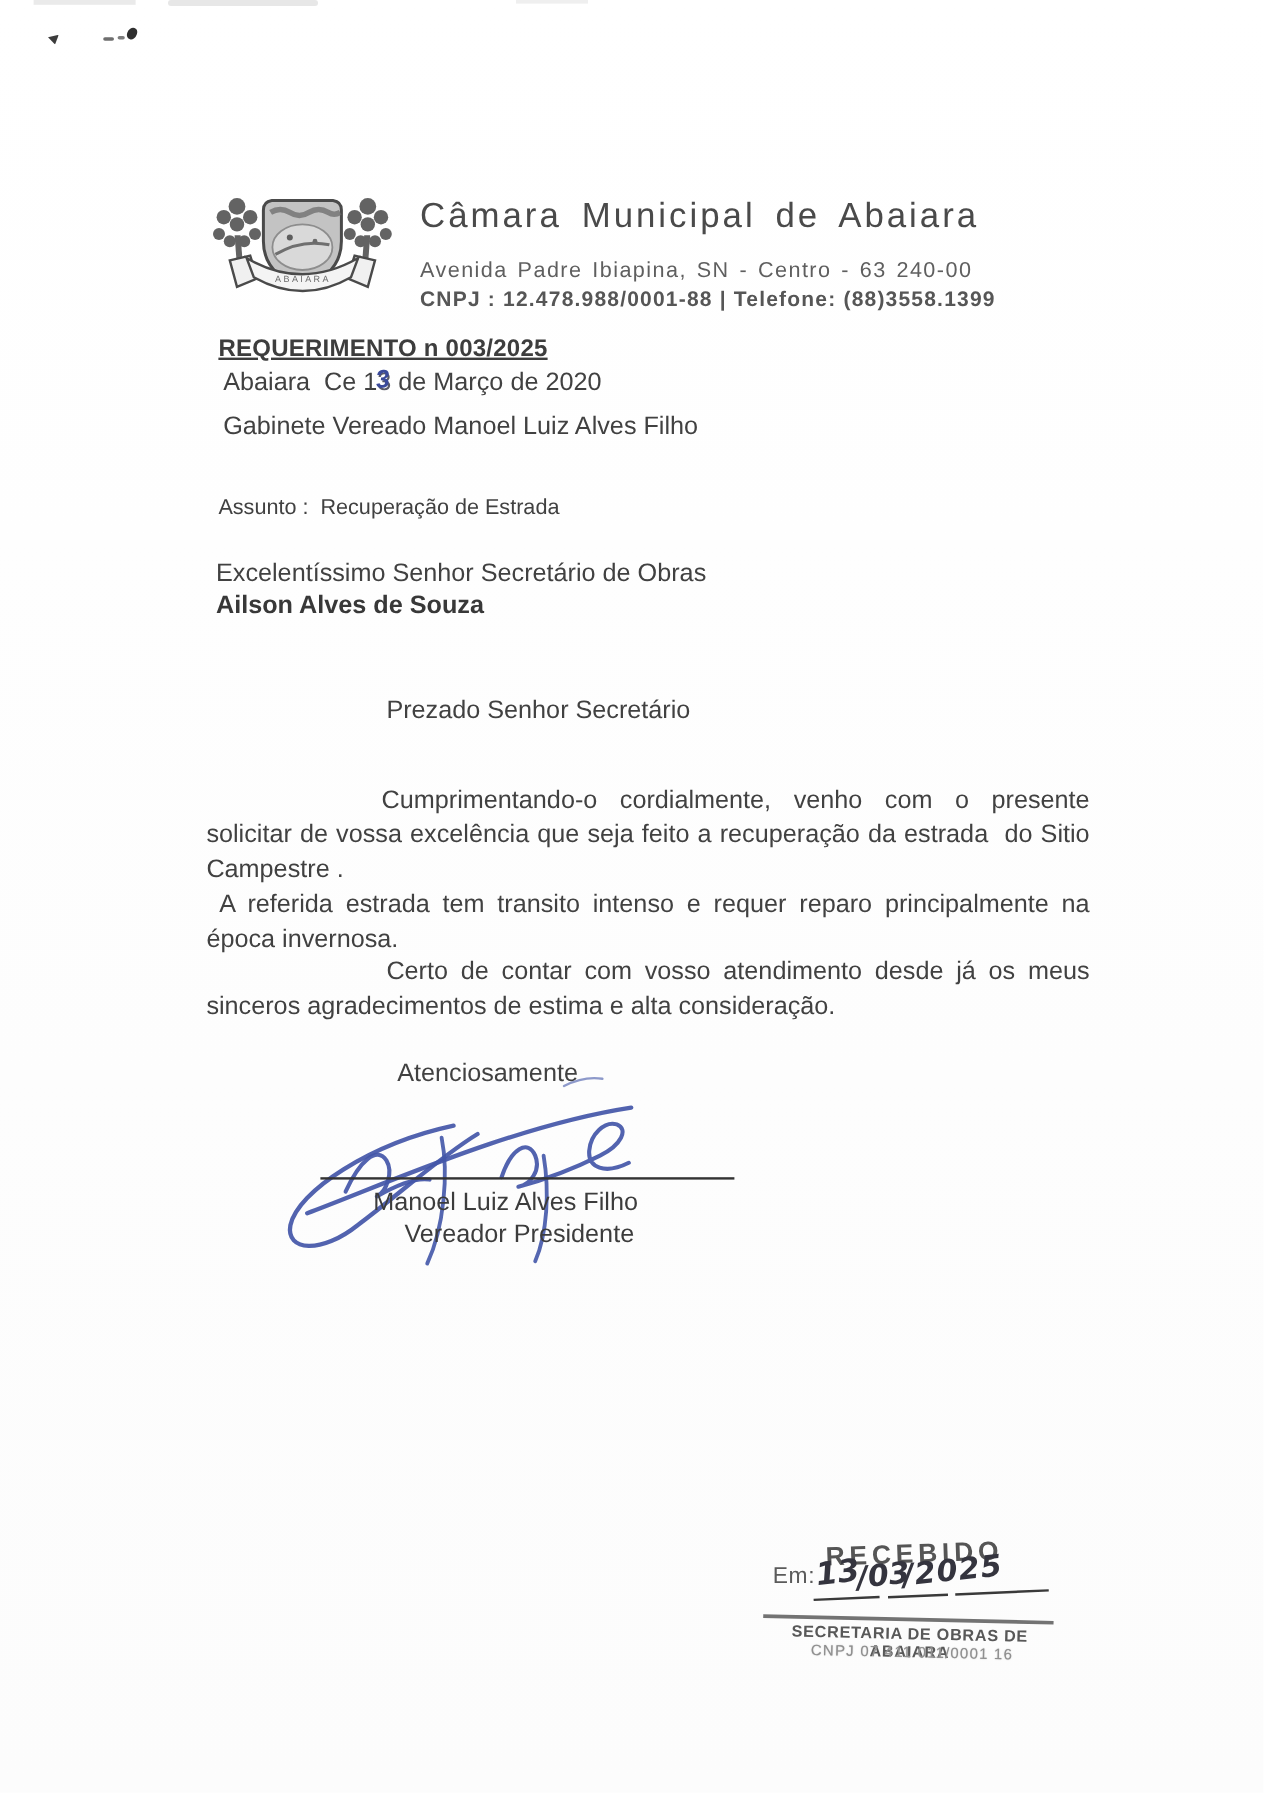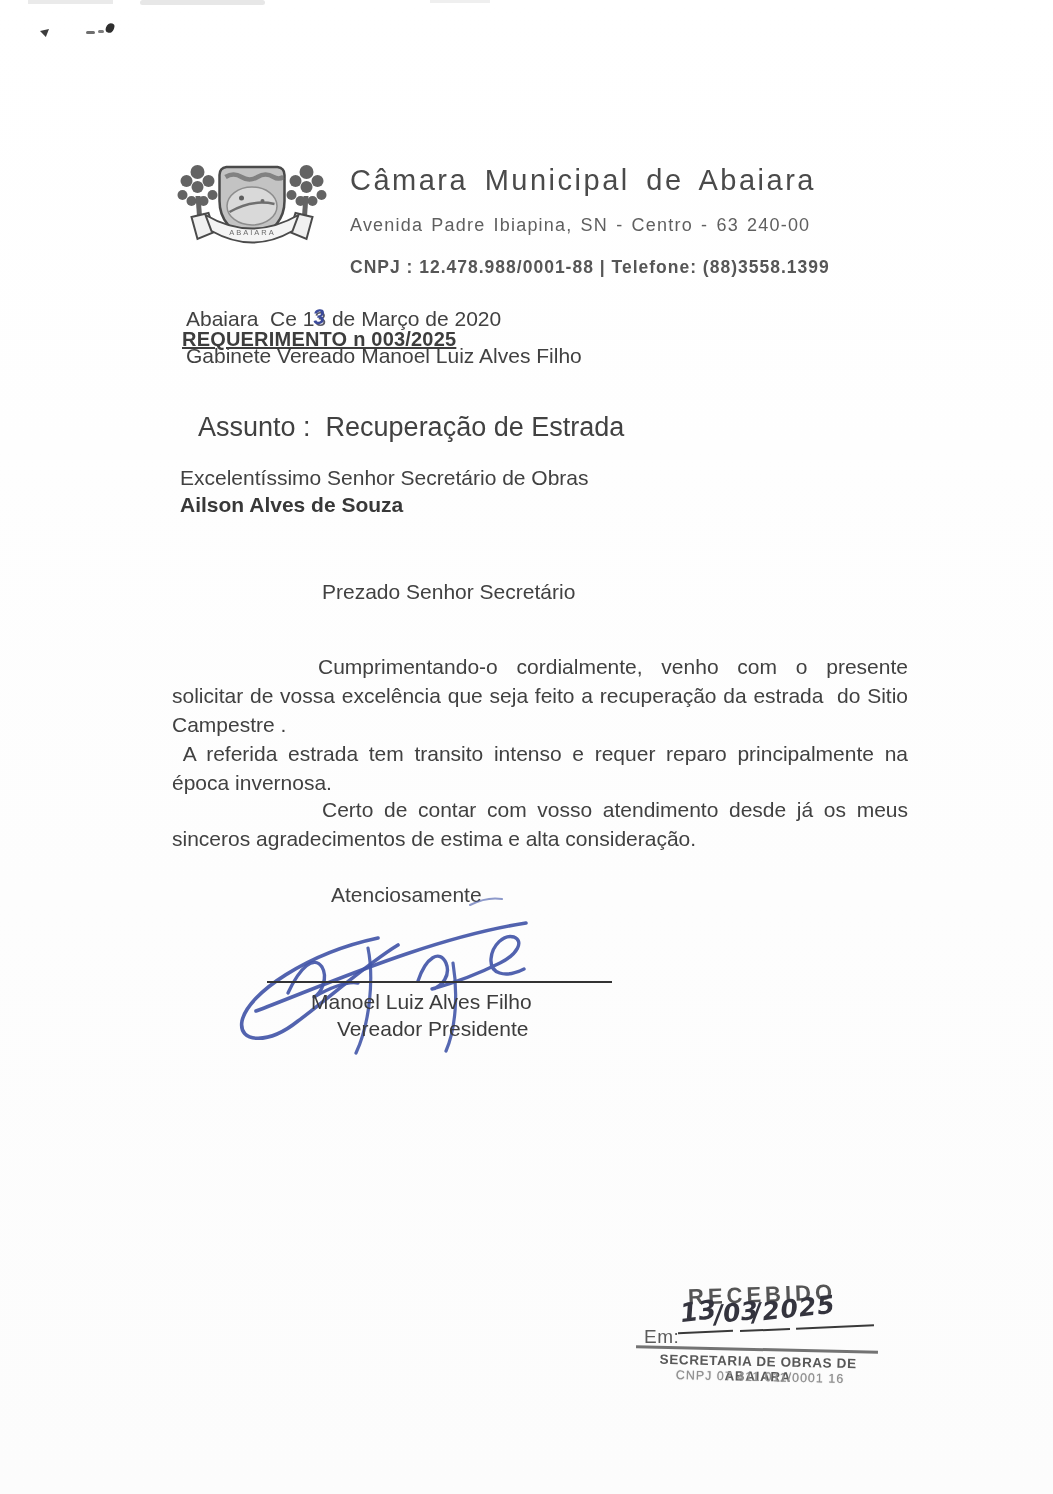--- a/index.html
+++ b/index.html
@@ -22,47 +22,47 @@
   .art-top1{top:0;left:140px;width:125px;height:5px;background:#c9c9c9;opacity:.45;border-radius:3px;}
   .art-top2{top:0;left:28px;width:85px;height:4px;background:#d5d5d5;opacity:.5;}
   .art-top3{top:0;left:430px;width:60px;height:3px;background:#e4e4e4;opacity:.6;}
 
   
   .header{position:absolute;top:156px;left:168px;display:flex;align-items:flex-start;}
   .logo{width:168px;height:100px;flex:0 0 auto;}
   .header-text{margin-left:14px;padding-top:8px;}
   .org-name{font-size:29px;font-weight:normal;letter-spacing:2.5px;color:#4a4a4a;word-spacing:6px;}
   .addr-line{margin-top:18px;font-size:18px;letter-spacing:1.2px;color:#5f5f5f;word-spacing:2px;}
-  .contact-line{margin-top:21px;font-size:17.5px;letter-spacing:1px;color:#565656;font-weight:600;}
+  .contact-line{margin-top:3px;font-size:17.5px;letter-spacing:1px;color:#565656;font-weight:600;}
 
   
-  .doc-title{top:280px;left:182px;font-size:20px;font-weight:bold;text-decoration:underline;color:#3d3d3d;letter-spacing:.2px;margin-top:48px;}
+  .doc-title{top:280px;left:182px;font-size:20px;font-weight:bold;text-decoration:underline;color:#3d3d3d;letter-spacing:.2px;}
   .date-line{top:307px;left:186px;font-size:21px;}
   .overwrite{position:relative;display:inline-block;}
   .overwrite .printed{color:#5a5a66;}
   .overwrite .hand{position:absolute;left:-1px;top:-2px;color:#3b4a9a;font-weight:bold;font-style:italic;transform:rotate(-6deg);}
   .office-line{top:334px;left:186px;font-size:21px;margin-top:10px;}
-  .subject-line{top:412px;left:182px;font-size:27px;margin-left:16px;}
+  .subject-line{top:412px;left:182px;font-size:18px;}
   .addressee-title{top:466px;left:180px;font-size:21px;}
   .addressee-name{top:493px;left:180px;font-size:21px;font-weight:bold;color:#383838;}
   .salutation{top:580px;left:322px;font-size:21px;}
   .para{position:absolute;left:172px;width:736px;font-size:21px;line-height:29px;text-align:justify;white-space:pre-wrap;color:#414141;}
   .para1{top:652px;text-indent:146px;}
   .para2{top:795px;text-indent:150px;}
   .closing{top:883px;left:331px;font-size:21px;}
 
   
   .sig-ink{top:893px;left:228px;width:330px;height:175px;}
   .sig-line{top:981px;left:267px;width:345px;border-top:2px solid #333333;height:0;}
   .signer-name{top:990px;left:311px;font-size:21px;color:#3c3c3c;}
   .signer-role{top:1017px;left:337px;font-size:21px;color:#3c3c3c;}
 
   
   .stamp-received{top:1282px;left:688px;font-size:22px;font-weight:bold;letter-spacing:4px;color:#555555;transform:rotate(-2deg);}
-  .stamp-em{top:1303px;left:644px;font-size:19px;color:#5b5b5b;letter-spacing:.5px;margin-top:23px;}
+  .stamp-em{top:1303px;left:644px;font-size:19px;color:#5b5b5b;letter-spacing:.5px;}
   .hw{font-family:"DejaVu Sans",sans-serif;font-style:italic;font-weight:600;color:#34343e;}
   .hw-day{top:1296px;left:680px;font-size:26px;transform:rotate(-7deg);}
   .hw-month{top:1298px;left:714px;font-size:25px;transform:rotate(-6deg);}
   .hw-year{top:1294px;left:752px;font-size:25px;transform:rotate(-6deg);letter-spacing:1px;}
   .u-seg{position:absolute;height:0;border-top:2.5px solid #3a3a3a;transform:rotate(-2.5deg);}
   .u-day{top:1331px;left:678px;width:55px;}
   .u-month{top:1329px;left:740px;width:50px;}
   .u-year{top:1326px;left:796px;width:78px;}
 
   

